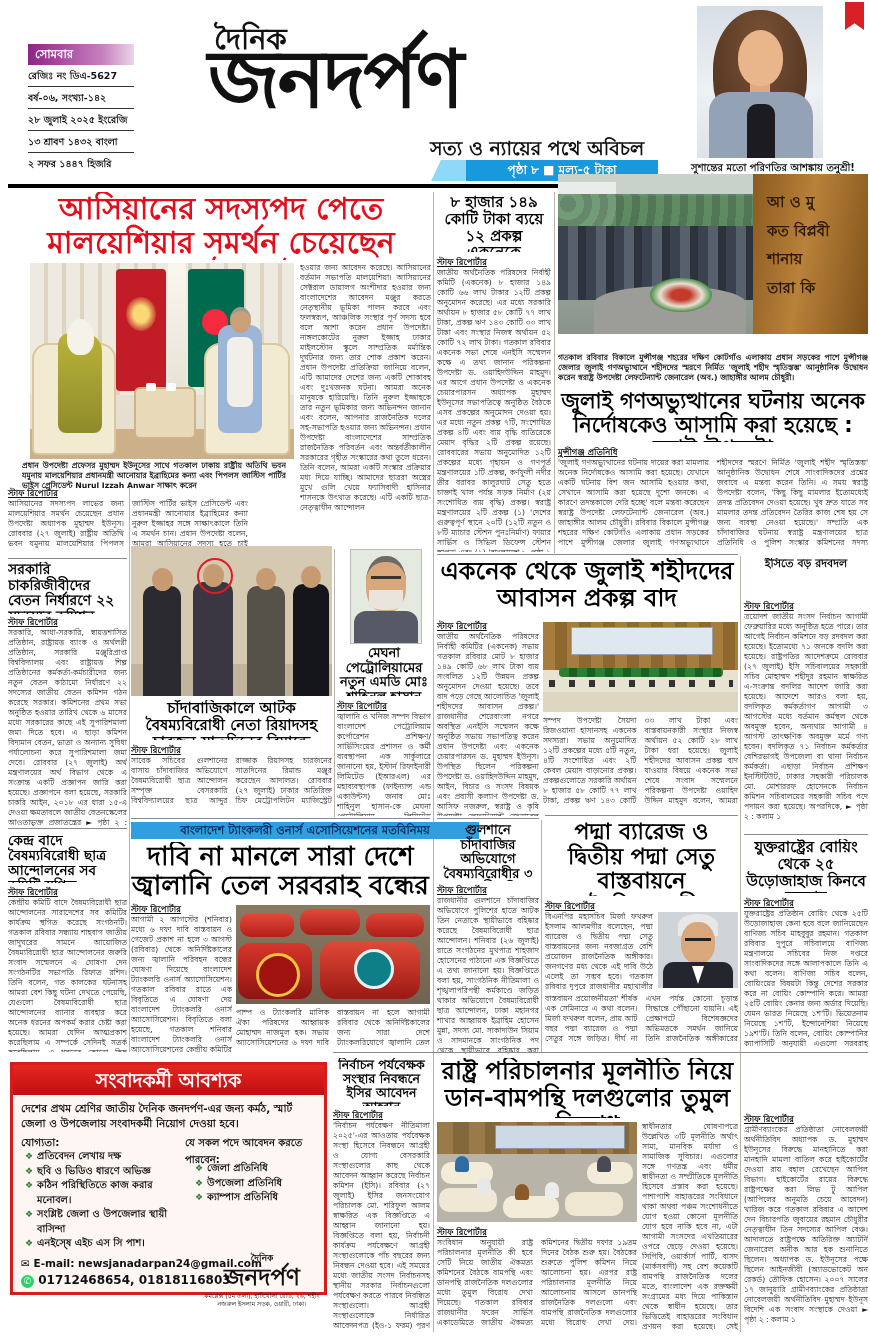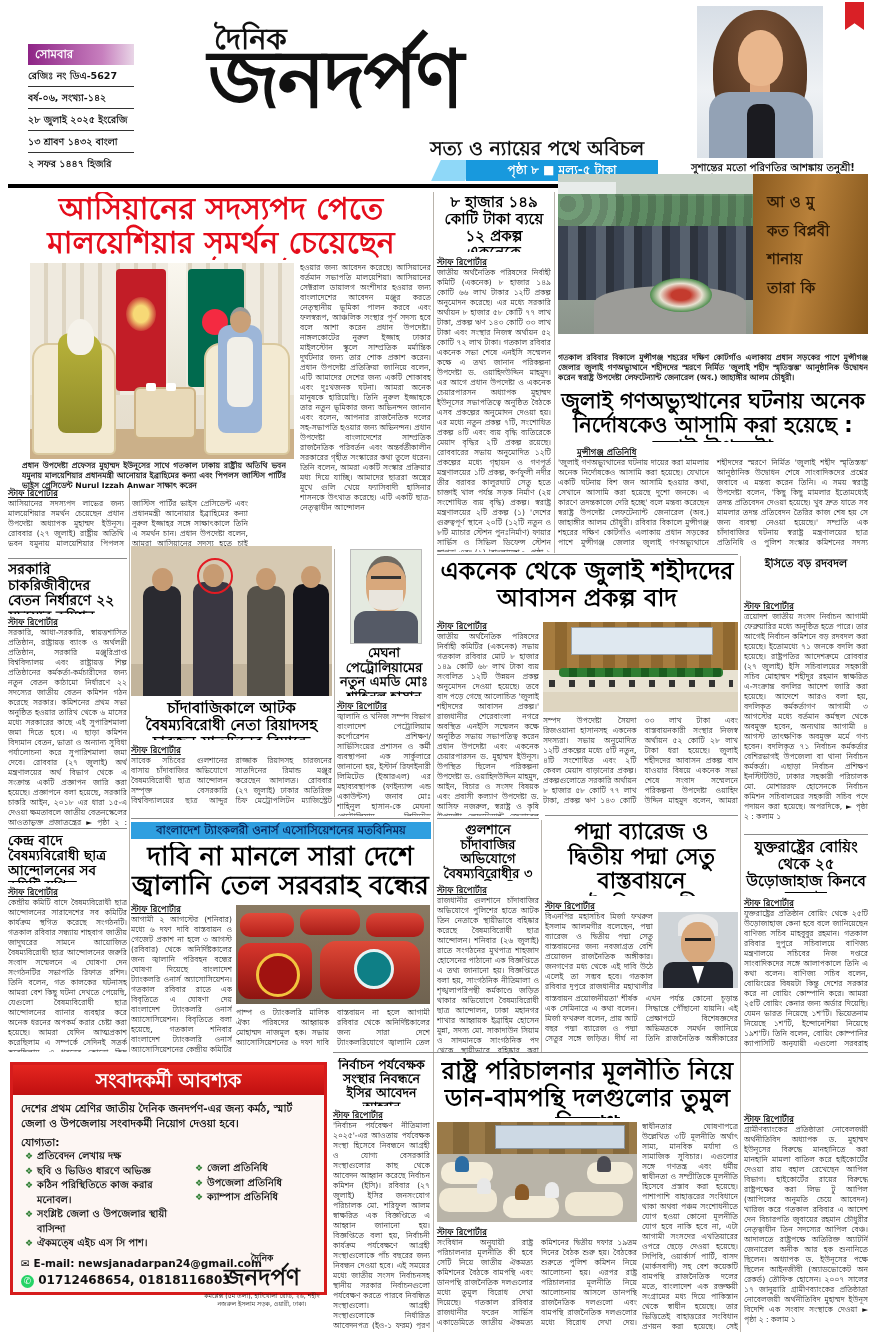--- a/index.html
+++ b/index.html
@@ -139,21 +139,21 @@
       <div class="abs" style="left:14px;top:14px;font-size:15px;font-weight:900;color:#2e1a05;line-height:1.9;">
         <div>আ ও মু</div>
         <div>কত বিপ্লবী</div>
         <div>শানায়</div>
         <div>তারা কি</div>
       </div>
     </div>
   </div>
   <div class="abs cap" style="left:558px;top:353px;width:310px;height:34px;">গতকাল রবিবার বিকালে মুন্সীগঞ্জ শহরের দক্ষিণ কোটগাঁও এলাকায় প্রধান সড়কের পাশে মুন্সীগঞ্জ জেলার জুলাই গণঅভ্যুত্থানে শহীদদের স্মরণে নির্মিত 'জুলাই শহীদ স্মৃতিস্তম্ভ' আনুষ্ঠানিক উদ্বোধন করেন স্বরাষ্ট্র উপদেষ্টা লেফটেন্যান্ট জেনারেল (অব.) জাহাঙ্গীর আলম চৌধুরী।</div>
   <div class="abs hl" style="left:558px;top:390px;width:310px;height:52px;font-size:21px;">জুলাই গণঅভ্যুত্থানের ঘটনায় অনেক নির্দোষকেও আসামি করা হয়েছে : স্বরাষ্ট্র উপদেষ্টা</div>
-  <div class="abs by" style="left:577px;top:446px;text-align:right;">মুন্সীগঞ্জ প্রতিনিধি</div>
+  <div class="abs by" style="left:558px;top:446px;text-align:right;">মুন্সীগঞ্জ প্রতিনিধি</div>
   <div class="abs bt c2" style="left:558px;top:458px;width:310px;height:94px;">'জুলাই গণঅভ্যুত্থানের ঘটনায় দায়ের করা মামলায় অনেক নির্দোষকেও আসামি করা হয়েছে। যেখানে একটি ঘটনায় বিশ জন আসামি হওয়ার কথা, সেখানে আসামি করা হয়েছে দুশো জনকে। এ কারণে তদন্তকাজে দেরি হচ্ছে' বলে মন্তব্য করেছেন স্বরাষ্ট্র উপদেষ্টা লেফটেন্যান্ট জেনারেল (অব.) জাহাঙ্গীর আলম চৌধুরী। রবিবার বিকালে মুন্সীগঞ্জ শহরের দক্ষিণ কোটগাঁও এলাকায় প্রধান সড়কের পাশে মুন্সীগঞ্জ জেলার জুলাই গণঅভ্যুত্থানে শহীদদের স্মরণে নির্মিত 'জুলাই শহীদ স্মৃতিস্তম্ভ' আনুষ্ঠানিক উদ্বোধন শেষে সাংবাদিকদের প্রশ্নের জবাবে এ মন্তব্য করেন তিনি। এ সময় স্বরাষ্ট্র উপদেষ্টা বলেন, 'কিছু কিছু মামলার ইতোমধ্যেই তদন্ত প্রতিবেদন দেওয়া হয়েছে। খুব দ্রুত যাতে সব মামলার তদন্ত প্রতিবেদন তৈরির কাজ শেষ হয় সে জন্য ব্যবস্থা নেওয়া হয়েছে।' সম্প্রতি এক চাঁদাবাজির ঘটনায় স্বরাষ্ট্র মন্ত্রণালয়ের ছাত্র প্রতিনিধি ও পুলিশ সংস্কার কমিশনের সদস্য গ্রেফতার হয়েছে সাংবাদিকদের এমন প্রশ্নের জবাবে উপদেষ্টা বলেন, 'স্বরাষ্ট্র মন্ত্রণালয় এবং পুলিশ সংস্কার কমিশনে ছাত্র প্রতিনিধি নেই।' একই অনুষ্ঠানে যোগ দিয়ে শিল্প মন্ত্রণালয়, গৃহায়ণ ও গণপূর্ত মন্ত্রণালয়ের উপদেষ্টা  ► পৃষ্ঠা ২ : কলাম ১</div>
 
   <div class="abs hrr" style="left:437px;top:554px;width:301px;"></div>
   <div class="abs hl" style="left:437px;top:558px;width:300px;height:56px;font-size:24px;">একনেক থেকে জুলাই শহীদদের আবাসন প্রকল্প বাদ</div>
   <div class="abs by" style="left:437px;top:620px;">স্টাফ রিপোর্টার</div>
   <div class="abs bt" style="left:437px;top:632px;width:102px;height:184px;">জাতীয় অর্থনৈতিক পরিষদের নির্বাহী কমিটির (একনেক) সভায় গতকাল রবিবার মোট ৮ হাজার ১৪৯ কোটি ৬৮ লাখ টাকা ব্যয় সংবলিত ১২টি উন্নয়ন প্রকল্প অনুমোদন দেওয়া হয়েছে। তবে বাদ পড়ে গেছে আলোচিত 'জুলাই শহীদদের আবাসন প্রকল্প।' রাজধানীর শেরেবাংলা নগরে অবস্থিত এনইসি সম্মেলন কক্ষে অনুষ্ঠিত সভায় সভাপতিত্ব করেন প্রধান উপদেষ্টা এবং একনেক চেয়ারপারসন ড. মুহাম্মদ ইউনূস। উপস্থিত ছিলেন পরিকল্পনা উপদেষ্টা ড. ওয়াহিদউদ্দিন মাহমুদ, আইন, বিচার ও সংসদ বিষয়ক এবং প্রবাসী কল্যাণ উপদেষ্টা ড. আসিফ নজরুল, স্বরাষ্ট্র ও কৃষি উপদেষ্টা লেফটেন্যান্ট জেনারেল (অব.) মো. জাহাঙ্গীর আলম চৌধুরী, শিল্প ও গৃহায়ন উপদেষ্টা আদিলুর রহমান খান, বিদ্যুৎ, জ্বালানি ও যোগাযোগ উপদেষ্টা মুহাম্মদ ফাওজুল কবির খান এবং পরিবেশ ও পানি</div>
   <div class="abs" style="left:543px;top:622px;width:195px;height:90px;overflow:hidden;background:#e8e2d2;">
     <div class="abs" style="left:0;top:0;width:100%;height:48px;background:repeating-linear-gradient(90deg,#a67c3f 0 12px,#8f6830 12px 24px);"></div>
     <div class="abs" style="left:28px;top:5px;width:140px;height:26px;background:#dfe8f0;border:1px solid #98a2aa;"></div>
     <div class="abs" style="left:16px;top:46px;width:164px;height:9px;background:repeating-linear-gradient(90deg,#2e7d32 0 10px,#1b5e20 10px 18px);border-radius:4px;"></div>
@@ -167,21 +167,21 @@
   <div class="abs hl" style="left:744px;top:558px;width:124px;height:40px;font-size:11px;">ইসিতে বড় রদবদল</div>
   <div class="abs by" style="left:744px;top:600px;">স্টাফ রিপোর্টার</div>
   <div class="abs bt" style="left:744px;top:612px;width:124px;height:218px;">ত্রয়োদশ জাতীয় সংসদ নির্বাচন আগামী ফেব্রুয়ারির মধ্যে অনুষ্ঠিত হতে পারে। তার আগেই নির্বাচন কমিশনে বড় রদবদল করা হয়েছে। ইতোমধ্যে ৭১ জনকে বদলি করা হয়েছে। রাষ্ট্রপতির আদেশক্রমে রোববার (২৭ জুলাই) ইসি সচিবালয়ের সহকারী সচিব মোহাম্মদ শহীদুর রহমান স্বাক্ষরিত এ-সংক্রান্ত বদলির আদেশ জারি করা হয়েছে। আদেশে আরও বলা হয়, বদলিকৃত কর্মকর্তাগণ আগামী ৩ আগস্টের মধ্যে বর্তমান কর্মস্থল থেকে অবমুক্ত হবেন, অন্যথায় আগামী ৪ আগস্ট তাৎক্ষণিক অবমুক্ত মর্মে গণ্য হবেন। বদলিকৃত ৭১ নির্বাচন কর্মকর্তার বেশিরভাগই উপজেলা বা থানা নির্বাচন কর্মকর্তা। এছাড়া নির্বাচন প্রশিক্ষণ ইনস্টিটিউট, ঢাকার সহকারী পরিচালক মো. মোশাররফ হোসেনকে নির্বাচন কমিশন সচিবালয়ের সহকারী সচিব পদে পদায়ন করা হয়েছে। অপরদিকে,  ► পৃষ্ঠা ২ : কলাম ১</div>
 
   <div class="abs hrr" style="left:8px;top:828px;width:119px;"></div>
   <div class="abs hl" style="left:8px;top:833px;width:119px;height:50px;font-size:13.5px;text-align:left;">কেন্দ্র বাদে বৈষম্যবিরোধী ছাত্র আন্দোলনের সব কমিটি স্থগিত</div>
   <div class="abs by" style="left:8px;top:886px;">স্টাফ রিপোর্টার</div>
   <div class="abs bt" style="left:8px;top:898px;width:119px;height:154px;">কেন্দ্রীয় কমিটি বাদে বৈষম্যবিরোধী ছাত্র আন্দোলনের সারাদেশের সব কমিটির কার্যক্রম স্থগিত করেছে সংগঠনটি। গতকাল রবিবার সন্ধ্যায় শাহবাগ জাতীয় জাদুঘরের সামনে আয়োজিত বৈষম্যবিরোধী ছাত্র আন্দোলনের জরুরি সংবাদ সম্মেলনে এ ঘোষণা দেন সংগঠনটির সভাপতি রিফাত রশিদ। তিনি বলেন, গত কালকের ঘটনাসহ আমরা বেশ কিছু ঘটনা দেখতে পেয়েছি, যেগুলো বৈষম্যবিরোধী ছাত্র আন্দোলনের ব্যানার ব্যবহার করে অনেক ধরনের অপকর্ম করার চেষ্টা করা হয়েছে। আমরা যেদিন আত্মপ্রকাশ করেছিলাম এ সম্পর্কে সেদিনই সতর্ক করেছিলাম, এ ধরনের কোনো কিছু বরদাস্ত করা হবে না। কিন্তু আমরা পরে দেখেছি, বিভিন্ন  ► পৃষ্ঠা ২ : কলাম ৩</div>
 
   <div class="abs hrr" style="left:131px;top:818px;width:299px;"></div>
-  <div class="abs" style="left:131px;top:822px;width:300px;height:17px;background:#2f9fe0;color:#07275e;font-weight:800;font-size:11.5px;line-height:17px;text-align:center;overflow:hidden;">বাংলাদেশ ট্যাংকলরী ওনার্স এসোসিয়েশনের মতবিনিময়</div>
+  <div class="abs" style="left:131px;top:822px;width:348px;height:17px;background:#2f9fe0;color:#07275e;font-weight:800;font-size:11.5px;line-height:17px;text-align:center;overflow:hidden;">বাংলাদেশ ট্যাংকলরী ওনার্স এসোসিয়েশনের মতবিনিময়</div>
   <div class="abs hl" style="left:131px;top:842px;width:299px;height:58px;font-size:26px;">দাবি না মানলে সারা দেশে জ্বালানি তেল সরবরাহ বন্ধের ঘোষণা</div>
   <div class="abs by" style="left:131px;top:903px;">স্টাফ রিপোর্টার</div>
   <div class="abs bt" style="left:131px;top:915px;width:101px;height:140px;">আগামী ২ আগস্টের (শনিবার) মধ্যে ৬ দফা দাবি বাস্তবায়ন ও গেজেট প্রকাশ না হলে ৩ আগস্ট (রবিবার) থেকে অনির্দিষ্টকালের জন্য জ্বালানি পরিবহন বন্ধের ঘোষণা দিয়েছে বাংলাদেশ ট্যাংকলরি ওনার্স অ্যাসোসিয়েশন। গতকাল রবিবার রাতে এক বিবৃতিতে এ ঘোষণা দেয় বাংলাদেশ ট্যাংকলরি ওনার্স অ্যাসোসিয়েশন। বিবৃতিতে বলা হয়েছে, গতকাল শনিবার বাংলাদেশ ট্যাংকলরি ওনার্স অ্যাসোসিয়েশনের কেন্দ্রীয় কমিটির পক্ষ থেকে এক বিশেষ মতবিনিময়সভা অনুষ্ঠিত হয়। সভায় সভাপতিত্ব করেন বাংলাদেশ পেট্রোল</div>
   <div class="abs" style="left:236px;top:905px;width:194px;height:99px;overflow:hidden;background:linear-gradient(#8a7a62,#6f6250);">
     <div class="abs" style="left:4px;top:8px;width:54px;height:24px;background:linear-gradient(#e24a3a,#b51f1a);border-radius:10px;"></div>
     <div class="abs" style="left:64px;top:4px;width:60px;height:26px;background:linear-gradient(#e24a3a,#a81c18);border-radius:11px;"></div>
     <div class="abs" style="left:130px;top:8px;width:58px;height:24px;background:linear-gradient(#de4638,#ad1d18);border-radius:10px;"></div>
     <div class="abs" style="left:2px;top:38px;width:74px;height:56px;background:linear-gradient(#d8362c,#8e1410);border-radius:12px;">
       <div class="abs" style="left:18px;top:10px;width:38px;height:38px;border-radius:50%;background:#a01210;border:3px solid #f2c43e;"></div>
     </div>
@@ -234,23 +234,24 @@
       <div class="adrow">
           <span class="diamond">❖</span>
           <span>কঠিন পরিস্থিতিতে কাজ করার মনোবল।</span>
         </div>
       <div class="adrow">
           <span class="diamond">❖</span>
           <span>সংশ্লিষ্ট জেলা ও উপজেলার স্থায়ী বাসিন্দা</span>
         </div>
       <div class="adrow">
           <span class="diamond">❖</span>
-          <span>ঐকমত্ষে এইচ এস সি পাশ।</span>
-        </div>
-    </div>
+          <span>এনইস্ষে এইচ এস সি পাশ।</span>
+        </div>
+    </div>
+    <div class="abs" style="left:172px;top:70px;width:138px;font-size:10px;font-weight:800;">যে সকল পদে আবেদন করতে পারবেন:</div>
     <div class="abs" style="left:182px;top:96px;width:128px;">
       <div class="adrow">
           <span class="diamond">❖</span>
           <span>জেলা প্রতিনিধি</span>
         </div>
       <div class="adrow">
           <span class="diamond">❖</span>
           <span>উপজেলা প্রতিনিধি</span>
         </div>
       <div class="adrow">

